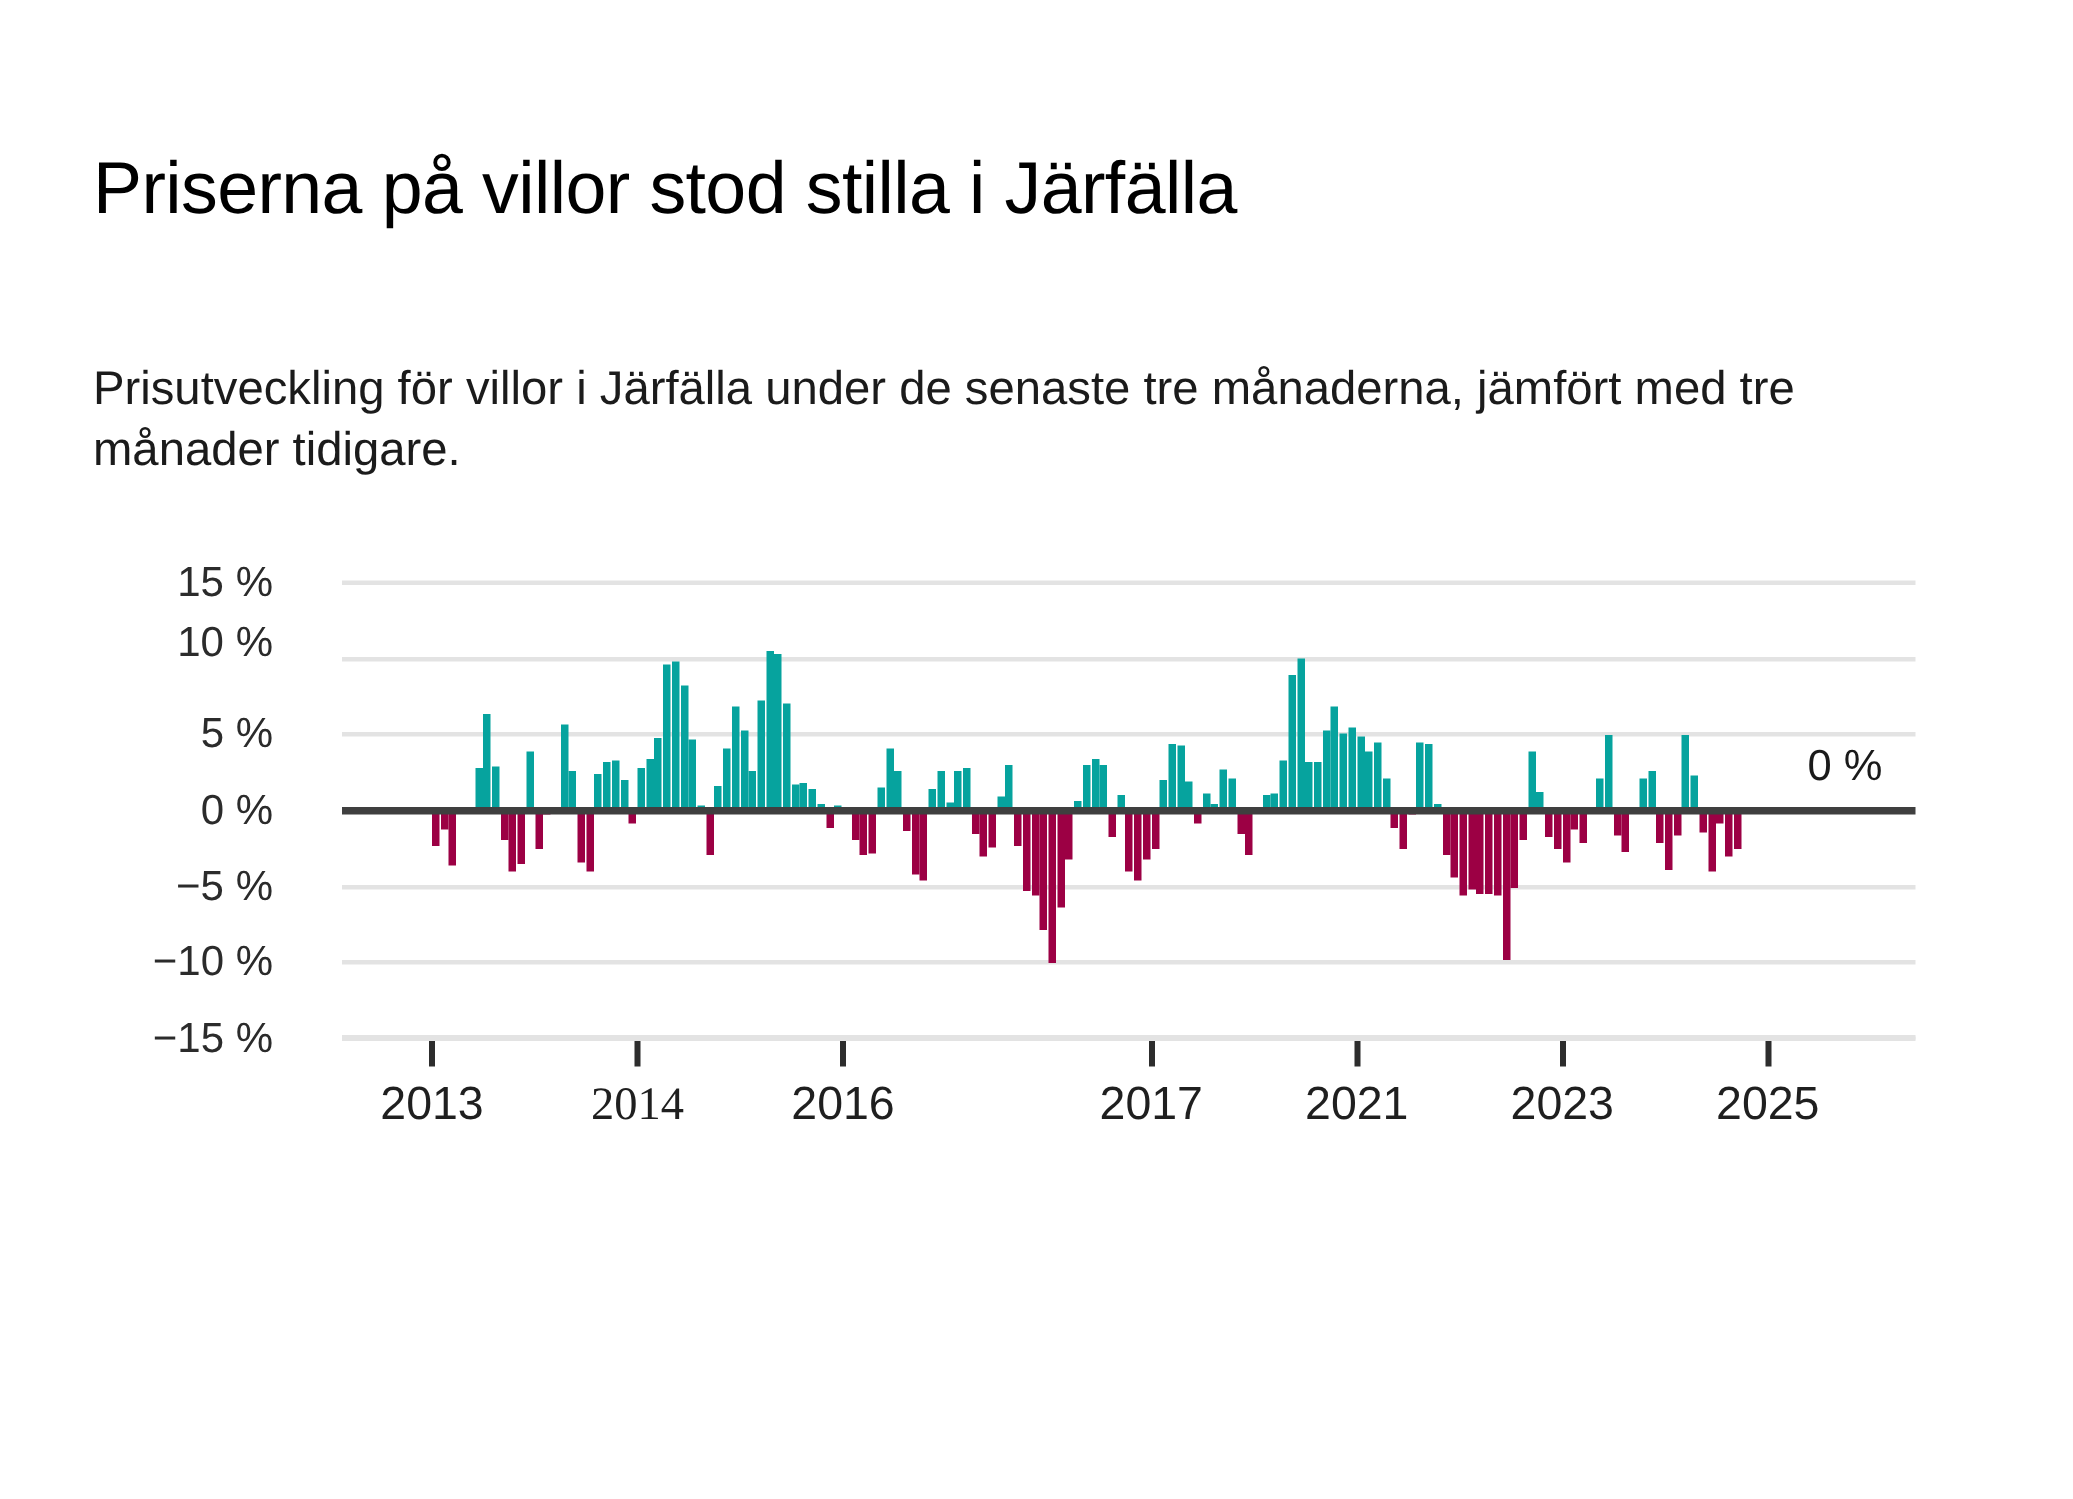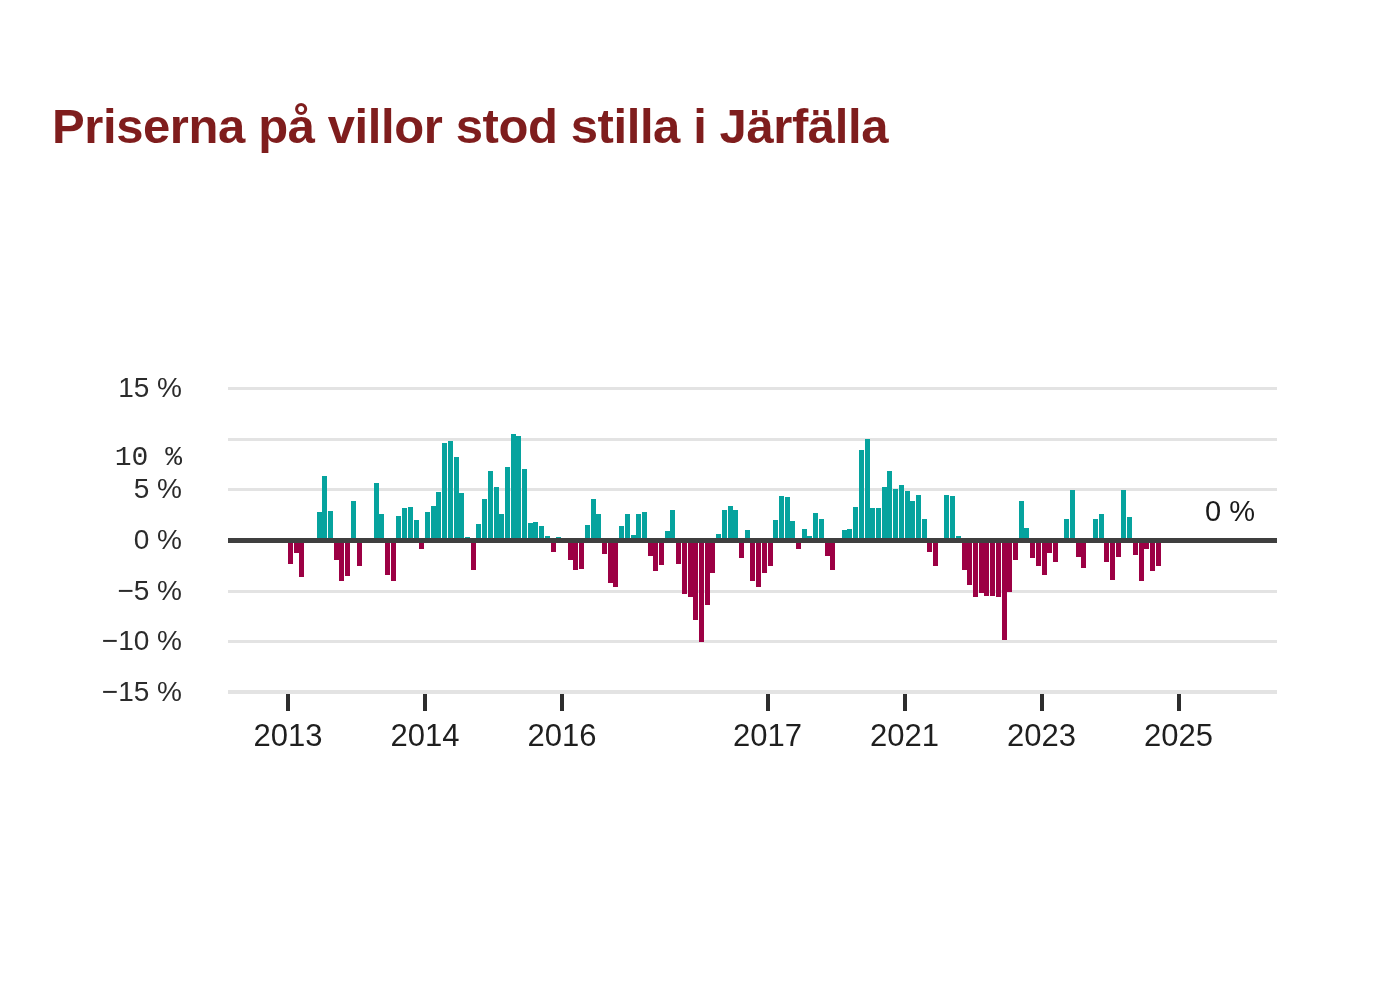--- a/index.html
+++ b/index.html
@@ -18,28 +18,28 @@
   }
   .page {
     position: absolute;
     inset: 0;
     background: #ffffff;
   }
 
   
   .headline {
     position: absolute;
-    left: 52px;
+    left: 62px;
     top: 66px;
     width: 1260px;
     font-size: 49px;
-    font-weight: bold;
+    font-weight: normal;
     line-height: 1.12;
     letter-spacing: -0.4px;
-    color: #7f1d1d;
+    color: #000000;
     white-space: nowrap;
   }
   .subtitle {
     position: absolute;
     left: 62px;
     top: 206px;
     width: 1180px;
     font-size: 31.5px;
     font-weight: normal;
     line-height: 1.32;
@@ -149,20 +149,21 @@
     letter-spacing: -0.6px;
     line-height: 1;
   }
 </style>
 </head>
 <body>
 
 <div class="page">
 
   <h1 class="headline">Priserna på villor stod stilla i Järfälla</h1>
+  <p class="subtitle">Prisutveckling för villor i Järfälla under de senaste tre månaderna, jämfört med tre månader tidigare.</p>
 
   <div class="chart">
 
     <div class="plot" id="plot">
       <div class="bars" id="bars">
           <div class="bar neg" style="left: 60px; height: 24.32px; top: 152px;"></div>
           <div class="bar neg" style="left: 65.7083px; height: 13.1733px; top: 152px;"></div>
           <div class="bar neg" style="left: 71.4167px; height: 37.4933px; top: 152px;"></div>
           <div class="bar neg" style="left: 77.125px; height: 2.02667px; top: 152px;"></div>
           <div class="bar pos" style="left: 88.5417px; height: 28.3733px; top: 123.627px;"></div>
@@ -315,33 +316,33 @@
         <div class="gridline" style="top: 49.6667px;"></div>
         <div class="gridline" style="top: 100.333px;"></div>
         <div class="gridline zero" style="top: 150px;"></div>
         <div class="gridline" style="top: 201.667px;"></div>
         <div class="gridline" style="top: 252.333px;"></div>
         <div class="gridline" style="top: 303px;"></div>
       </div>
 
     <div id="ylabels">
         <div class="ylabel" style="top: 388px;">15 %</div>
-        <div class="ylabel" style="top: 457px; font-family: Liberation Mono, monospace;">10 %</div>
+        <div class="ylabel" style="top: 428px;">10 %</div>
         <div class="ylabel" style="top: 489.333px;">5 %</div>
         <div class="ylabel" style="top: 540px;">0 %</div>
         <div class="ylabel" style="top: 590.667px;">−5 %</div>
         <div class="ylabel" style="top: 641.333px;">−10 %</div>
         <div class="ylabel" style="top: 692px;">−15 %</div>
       </div>
     <div class="xaxis-line"></div>
     <div id="xaxis">
         <div class="tick" style="left: 286px;"></div>
         <div class="xlabel" style="left: 288px;">2013</div>
         <div class="tick" style="left: 423px;"></div>
-        <div class="xlabel" style="left: 425px;">2014</div>
+        <div class="xlabel" style="left: 425px; font-family: Liberation Serif, serif;">2014</div>
         <div class="tick" style="left: 560px;"></div>
         <div class="xlabel" style="left: 562px;">2016</div>
         <div class="tick" style="left: 765.5px;"></div>
         <div class="xlabel" style="left: 767.5px;">2017</div>
         <div class="tick" style="left: 902.5px;"></div>
         <div class="xlabel" style="left: 904.5px;">2021</div>
         <div class="tick" style="left: 1039.5px;"></div>
         <div class="xlabel" style="left: 1041.5px;">2023</div>
         <div class="tick" style="left: 1176.5px;"></div>
         <div class="xlabel" style="left: 1178.5px;">2025</div>

